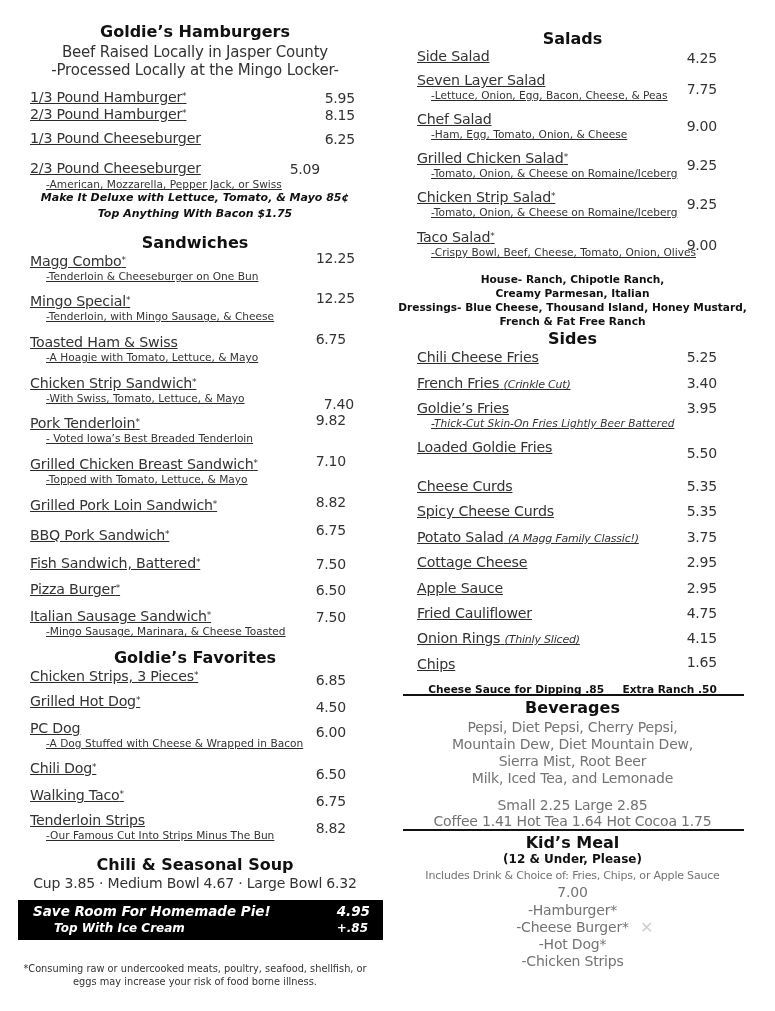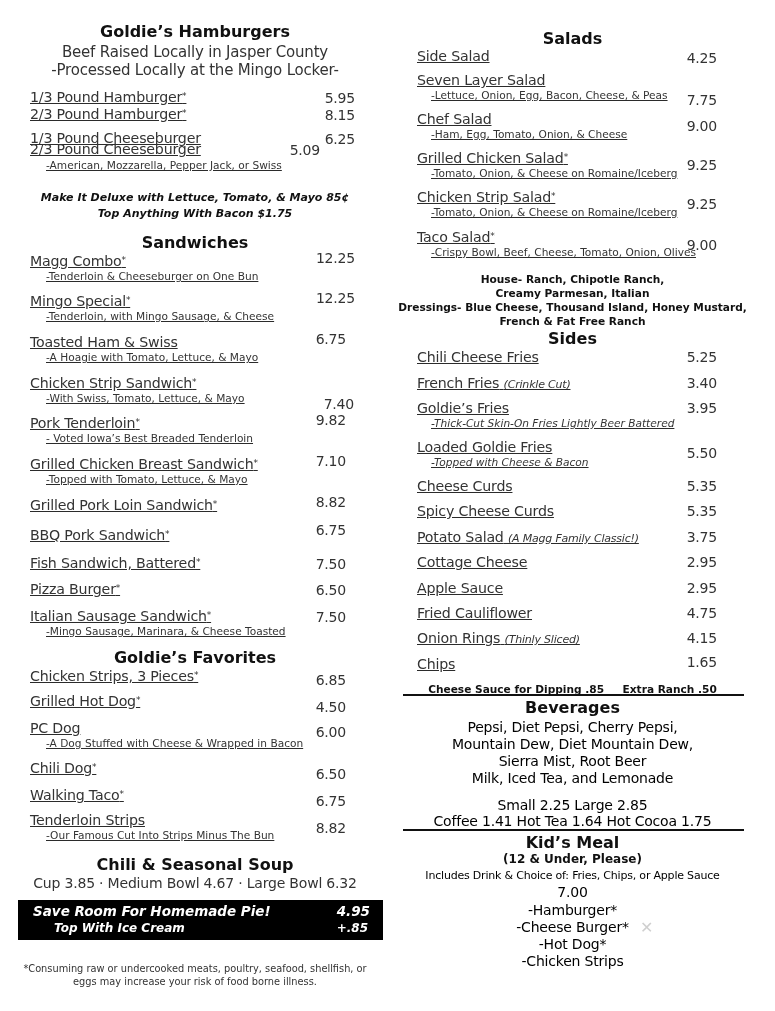--- a/index.html
+++ b/index.html
@@ -56,21 +56,21 @@
       background: #000; color: #fff; font-weight: bold; font-style: italic;
     }
     .pie-row { position: absolute; left: 0; right: 0; }
     .pie-label { position: absolute; }
     .pie-price { position: absolute; right: 13px; }
     .disclaimer {
       position: absolute; top: 962px; left: 20px; width: 350px; text-align: center;
       font-size: 9.8px; line-height: 13px; color: #333;
     }
     .center-line {
-      position: absolute; width: 100%; text-align: center; font-size: 14px; color: #000000;
+      position: absolute; width: 100%; text-align: center; font-size: 14px; color: #737373;
       letter-spacing: -0.2px;
     }
     .watermark {
       position: absolute; color: #cfcfcf; font-size: 16px;
     }
   </style>
 </head>
 <body>
 
 <div class="page">
@@ -86,21 +86,21 @@
       <div class="price" style="top:1px;">5.95</div>
     </div>
     <div class="item" style="top:106px;">
       <div class="item-name"><span>2/3 Pound Hamburger</span><span class="star">*</span></div>
       <div class="price" style="top:1px;">8.15</div>
     </div>
     <div class="item" style="top:130px;">
       <div class="item-name">1/3 Pound Cheeseburger</div>
       <div class="price" style="top:1px;">6.25</div>
     </div>
-    <div class="item" style="top:141px;">
+    <div class="item" style="top:160px;">
       <div class="item-name">2/3 Pound Cheeseburger</div>
       <div class="item-desc" style="margin-top:2px;">-American, Mozzarella, Pepper Jack, or Swiss</div>
       <div class="price" style="top:1px; right:50px;">5.09</div>
     </div>
     <div class="bold-note" style="top:191px;">Make It Deluxe with Lettuce, Tomato, &amp; Mayo 85¢</div>
     <div class="bold-note" style="top:207px;">Top Anything With Bacon $1.75</div>
 
     <div class="section-title" style="top:233px;">Sandwiches</div>
 
     <div class="item" style="top:253px;">
@@ -205,21 +205,21 @@
 
     <div class="section-title" style="top:29px; left:-10px;">Salads</div>
 
     <div class="item" style="top:48px;">
       <div class="item-name">Side Salad</div>
       <div class="price" style="top:2px;">4.25</div>
     </div>
     <div class="item" style="top:72px;">
       <div class="item-name">Seven Layer Salad</div>
       <div class="item-desc" style="margin-left:14px;">-Lettuce, Onion, Egg, Bacon, Cheese, &amp; Peas</div>
-      <div class="price" style="top:20px;">7.75</div>
+      <div class="price" style="top:9px;">7.75</div>
     </div>
     <div class="item" style="top:111px;">
       <div class="item-name">Chef Salad</div>
       <div class="item-desc" style="margin-left:14px;">-Ham, Egg, Tomato, Onion, &amp; Cheese</div>
       <div class="price" style="top:7px;">9.00</div>
     </div>
     <div class="item" style="top:150px;">
       <div class="item-name"><span>Grilled Chicken Salad</span><span class="star">*</span></div>
       <div class="item-desc" style="margin-left:14px;">-Tomato, Onion, &amp; Cheese on Romaine/Iceberg</div>
       <div class="price" style="top:7px;">9.25</div>
@@ -250,21 +250,20 @@
       <div class="item-name"><span>French Fries</span> <span class="note">(Crinkle Cut)</span></div>
       <div class="price" style="top:0px;">3.40</div>
     </div>
     <div class="item" style="top:400px;">
       <div class="item-name">Goldie’s Fries</div>
       <div class="item-desc italic">-Thick-Cut Skin-On Fries Lightly Beer Battered</div>
       <div class="price" style="top:0px;">3.95</div>
     </div>
     <div class="item" style="top:439px;">
       <div class="item-name">Loaded Goldie Fries</div>
-      <div class="item-desc italic">-Topped with Cheese &amp; Bacon</div>
       <div class="price" style="top:6px;">5.50</div>
     </div>
     <div class="item" style="top:478px;">
       <div class="item-name">Cheese Curds</div>
       <div class="price" style="top:0px;">5.35</div>
     </div>
     <div class="item" style="top:503px;">
       <div class="item-name">Spicy Cheese Curds</div>
       <div class="price" style="top:0px;">5.35</div>
     </div>

